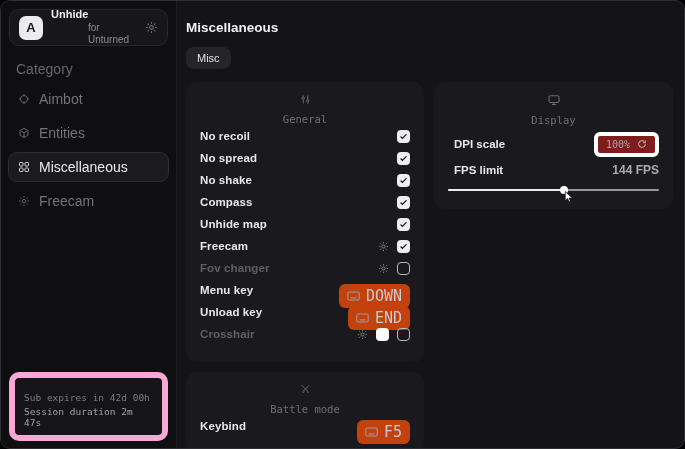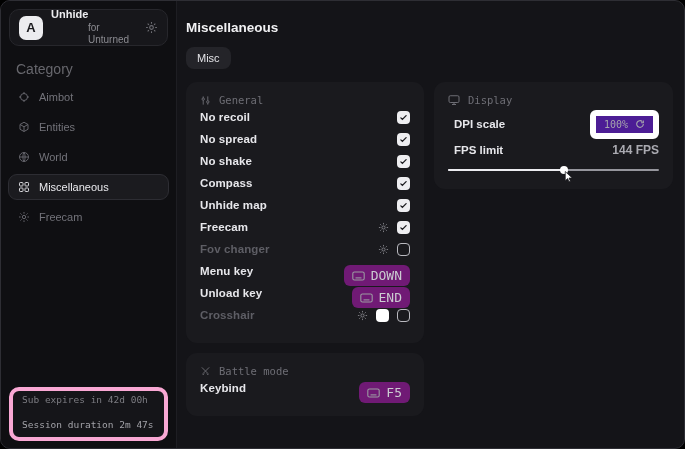--- a/index.html
+++ b/index.html
@@ -15,64 +15,64 @@
     border-radius:10px; display:flex; align-items:center; gap:8px; padding:6px 9px; height:37px; }
   .logo { width:24px; height:24px; border-radius:7px; background:#ececef; color:#1b1b1f;
     font-weight:bold; font-size:13px; display:flex; align-items:center; justify-content:center; flex-shrink:0;}
   .app-meta { line-height:1.25; }
   .app-name { font-size:11px; font-weight:bold; color:#ededf0; }
   .app-sub { font-size:10px; color:#8b8b91;margin-left:37px; }
   .sb-gear { margin-left:auto; color:#6e6e74; display:flex; }
   .category-label { font-size:14px; color:#67676d; margin:15px 0 5px 15px; }
   .nav { display:flex; flex-direction:column; }
   .nav-item { display:flex; align-items:center; gap:9px; margin:2px 7px; padding:6px 9px;
-    border-radius:9px; border:1px solid transparent; color:#73737a; font-size:11px; cursor:default; }
+    border-radius:9px; border:1px solid transparent; color:#73737a; font-size:14px; cursor:default; }
   .nav-item .nicon { display:flex; color:#64646b; }
   .nav-item.active { background:#1b1b1f; border-color:#2d2d33; color:#e9e9ed; }
   .nav-item.active .nicon { color:#d8d8dc; }
   .sb-footer { position:absolute; left:8px; right:8px; bottom:7px; background:#151519;
-    border:4px solid #f9a8d4; border-radius:10px; padding:3px 9px 7px;
+    border:6px solid #f9a8d4; border-radius:10px; padding:14px 9px 7px;
     font-family:"DejaVu Sans Mono", monospace; }
   .sb-footer .f1 { font-size:9.5px; color:#7c7c82; }
-  .sb-footer .f2 { font-size:9.5px; color:#a2a2a8; margin-top:14px; }
+  .sb-footer .f2 { font-size:9.5px; color:#a2a2a8; margin-top:3px; }
 
   
   .main { flex:1; padding:15px 14px 0 9px; }
   .page-title { font-size:13.5px; font-weight:bold; color:#f1f1f3; margin:4px 0 12px 0; }
   .tab-chip { display:inline-block; background:#242429; border-radius:8px; padding:5px 11px;
     font-size:11px; color:#e2e2e6; }
   .columns { display:flex; gap:10px; margin-top:13px; align-items:flex-start; }
   .col { display:flex; flex-direction:column; gap:10px; }
   .col-left { width:238px; }
   .col-right { width:239px; }
   .card { background:#1a1a1e; border-radius:11px; padding:10px 14px 12px; }
   .card-header { display:flex; align-items:center; gap:8px; color:#6e6e75;
-    font-family:"DejaVu Sans Mono", monospace; font-size:10.5px; padding:2px 0 5px; }
+    font-family:"DejaVu Sans Mono", monospace; font-size:10.5px; padding:2px 0 5px;flex-direction:column; }
   .card-header .cicon { display:flex; color:#6e6e75; }
 
   .row { display:flex; align-items:flex-start; height:22px; }
   .row-label { font-size:11.5px; font-weight:bold; color:#e7e7eb; letter-spacing:.1px; }
   .row.dim .row-label { color:#5e5e65; }
   .controls { margin-left:auto; display:flex; align-items:center; gap:8px; }
   .checkbox { width:13px; height:13px; border-radius:4px; display:flex;
     align-items:center; justify-content:center; }
   .checkbox.checked { background:#eeeef1; }
   .checkbox.unchecked { background:transparent; border:1.5px solid #c9c9cf; }
   .row.dim .checkbox.unchecked { border-color:#b9b9bf; }
   .gear-mini { display:flex; color:#84848b; }
   .swatch { width:13px; height:13px; border-radius:4px; background:#ffffff; }
-  .keychip { display:flex; align-items:center; gap:6px; background:#701a75; border-radius:6px;
-    padding:3px 8px; font-family:"DejaVu Sans Mono", monospace; font-size:13px; color:#cbcbd1; }
+  .keychip { display:flex; align-items:center; gap:6px; background:#c2410c; border-radius:6px;
+    padding:3px 8px; font-family:"DejaVu Sans Mono", monospace; font-size:15px; color:#cbcbd1; }
   .keychip .kicon { display:flex; color:#9b9ba2; }
 
   
   .d-row { display:flex; align-items:center; height:26px; }
   .d-label { font-size:11.5px; font-weight:bold; color:#e7e7eb;margin-left:6px; }
-  .dpi-chip { margin-left:auto; display:flex; align-items:center; gap:7px; background:#4c1d95;
-    border:6px solid #ffffff; border-radius:6px; padding:3px 8px;
+  .dpi-chip { margin-left:auto; display:flex; align-items:center; gap:7px; background:#7f1d1d;
+    border:4px solid #ffffff; border-radius:6px; padding:3px 8px;
     font-family:"DejaVu Sans Mono", monospace; font-size:10px; color:#a6a6ad; }
   .dpi-chip .ricon { display:flex; color:#a6a6ad; }
   .fps-value { margin-left:auto; font-size:12px; font-weight:bold; color:#aaaab1; }
   .slider { position:relative; height:12px; margin-top:2px; }
   .slider-track { position:absolute; top:4px; left:0; right:0; height:2px; background:#96969d; border-radius:1px; }
   .slider-fill { position:absolute; top:4px; left:0; height:2px; background:#ececf0; border-radius:1px; }
   .slider-thumb { position:absolute; top:1px; width:8px; height:8px; border-radius:50%;
     background:#ffffff; transform:translateX(-50%); }
   .cursor { position:absolute; top:4px; left:3px; }
 </style>
@@ -112,29 +112,20 @@
       </div>
       <div class="nav-item">
         <span class="nicon">
           <svg width="12" height="12" viewBox="0 0 24 24" fill="none" stroke="currentColor" stroke-width="2">
             <path d="M12 2.5l8 4.5v9.5l-8 4.5-8-4.5V7z"></path>
               <path d="M12 11.5L4 7M12 11.5l8-4.5M12 11.5V21"></path>
             </svg>
         </span>
         <span>Entities</span>
       </div>
-      <div class="nav-item">
-        <span class="nicon">
-          <svg width="12" height="12" viewBox="0 0 24 24" fill="none" stroke="currentColor" stroke-width="2">
-            <circle cx="12" cy="12" r="9"></circle>
-              <path d="M3 12h18M12 3c3 3.8 3 14.2 0 18M12 3c-3 3.8-3 14.2 0 18"></path>
-            </svg>
-        </span>
-        <span>World</span>
-      </div>
       <div class="nav-item active">
         <span class="nicon">
           <svg width="12" height="12" viewBox="0 0 24 24" fill="none" stroke="currentColor" stroke-width="2">
             <rect x="3" y="3" width="7" height="7" rx="1.5"></rect>
               <rect x="14" y="3" width="7" height="7" rx="1.5"></rect>
             <rect x="3" y="14" width="7" height="7" rx="1.5"></rect>
               <rect x="14" y="14" width="7" height="7" rx="1.5"></rect>
             </svg>
         </span>
         <span>Miscellaneous</span>

